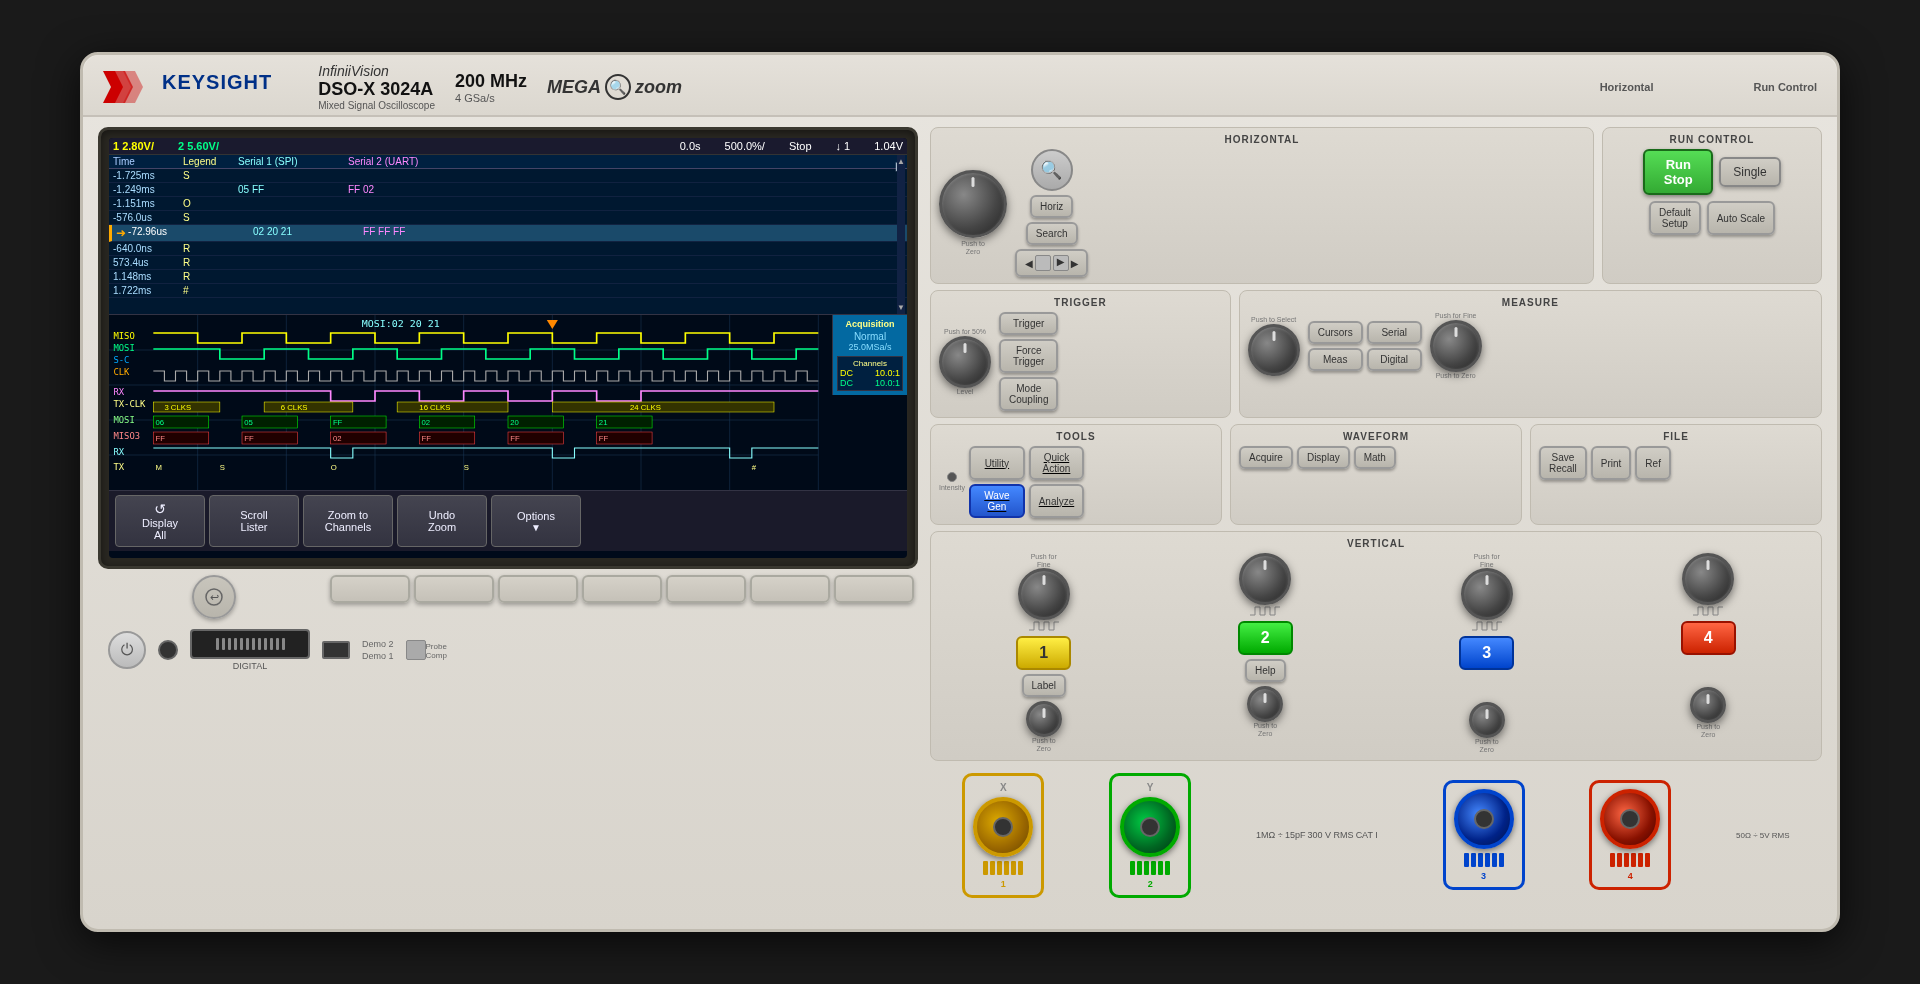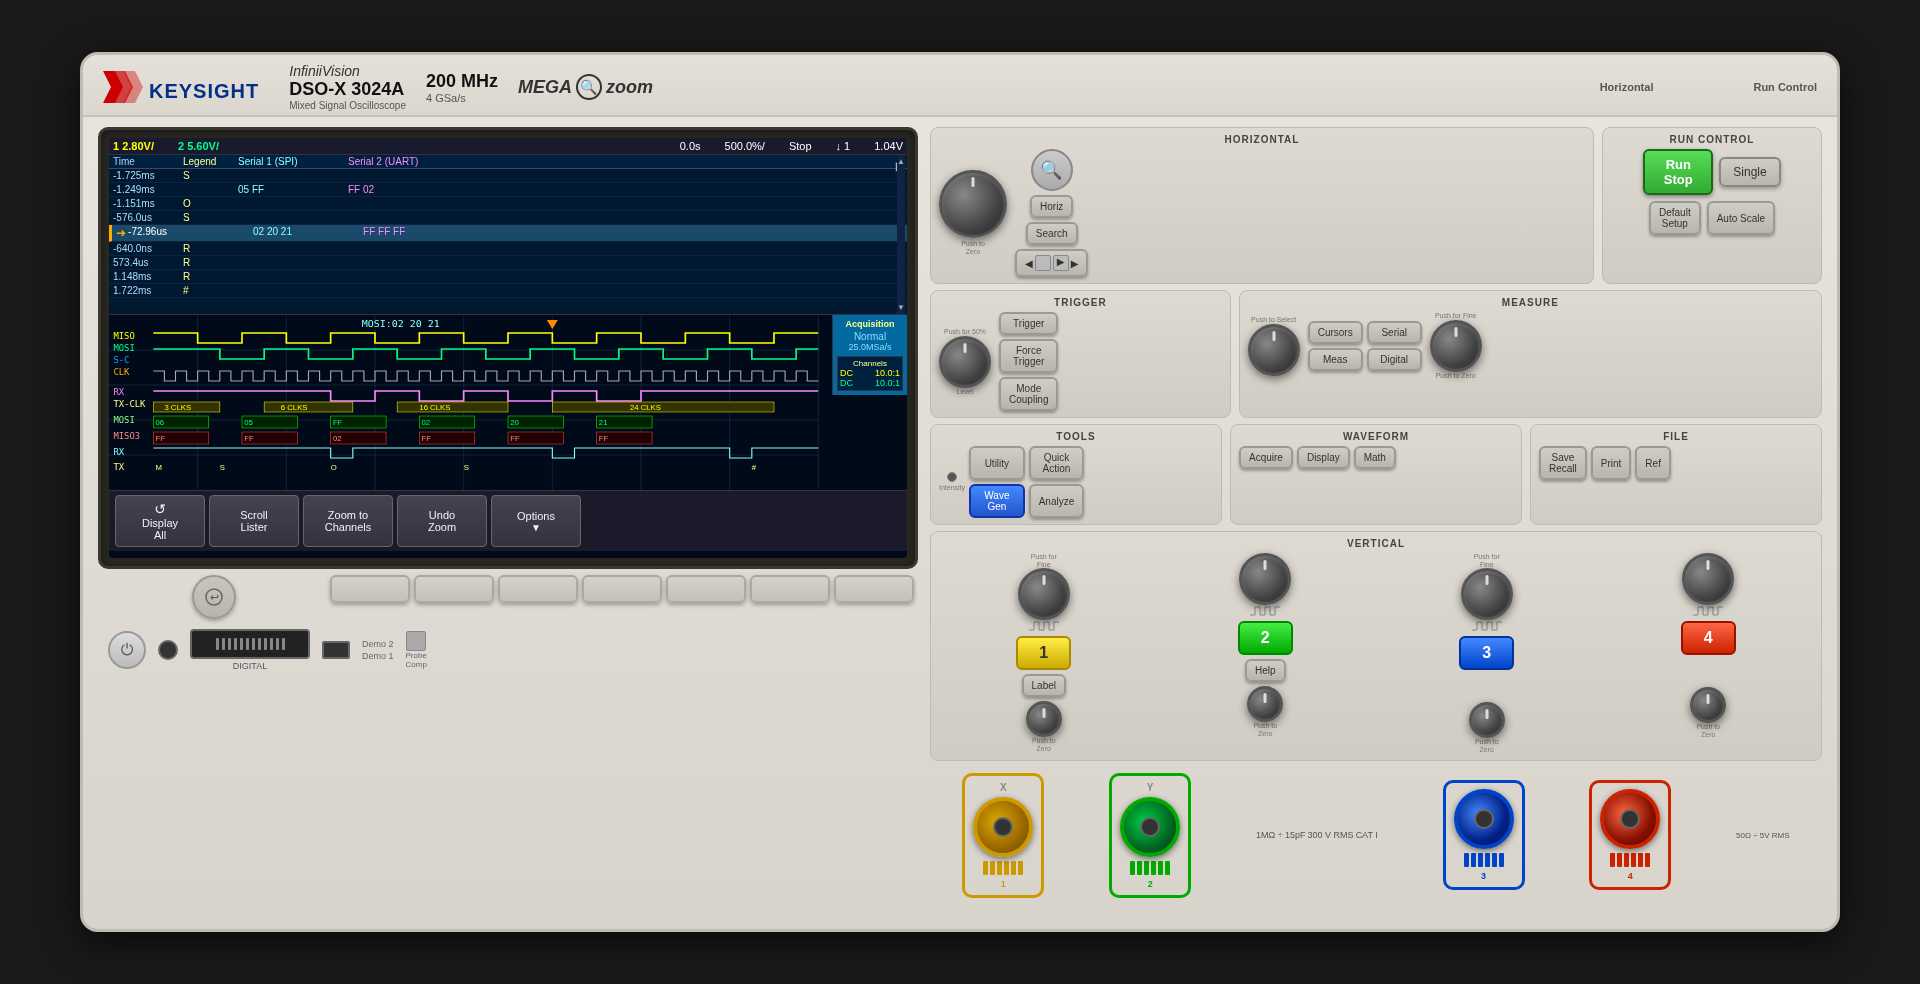--- a/index.html
+++ b/index.html
@@ -31,23 +31,23 @@
       display: flex;
       align-items: center;
       padding: 8px 20px 4px 20px;
       background: linear-gradient(180deg, #e5e1da 0%, #dbd7cf 100%);
       border-bottom: 2px solid #c5c0b8;
       border-radius: 18px 18px 0 0;
     }
 
     .brand-logo {
       display: flex;
-      align-items: flex-end;
-      gap: 6px;
-      margin-right: 30px;
+      align-items: flex-start;
+      gap: 19px;
+      margin-right: 46px;
     }
 
     .brand-name {
       font-size: 20px;
       font-weight: 900;
       color: #003087;
       letter-spacing: 1px;
     }
 
     .model-info {
@@ -906,21 +906,21 @@
                 <div class="pin"></div>
             </div>
           </div>
           <span style="font-size:9px;color:#555;">DIGITAL</span>
         </div>
         <div class="usb-port"></div>
         <div style="display:flex;flex-direction:column;align-items:center;gap:2px;">
           <span style="font-size:9px;color:#666;">Demo 2</span>
           <span style="font-size:9px;color:#666;">Demo 1</span>
         </div>
-        <div style="display:flex;flex-direction:column;align-items:flex-start;">
+        <div style="display:flex;flex-direction:row;align-items:flex-end;">
           <div style="width:20px;height:20px;background:#aaa;border:1px solid #888;border-radius:2px;"></div>
           <span style="font-size:8px;color:#666;white-space:pre-line;text-align:center;">Probe
 Comp</span>
         </div>
       </div>
 
     </div>
 
     <div class="right-panel">
 
@@ -1021,21 +1021,21 @@
 
       <div style="display:flex;gap:8px;">
 
         <div class="panel-section" style="flex:1;">
           <div class="panel-title">Tools</div>
           <div style="display:flex;gap:4px;align-items:center;">
             <div style="display:flex;flex-direction:column;align-items:center;gap:2px;">
               <div class="intensity-led"></div>
               <div class="push-label">Intensity</div>
             </div>
-            <div style="display:grid;grid-template-columns:1fr 1fr;gap:4px;">
+            <div style="display:grid;grid-template-columns:1fr 1fr;gap:4px;text-decoration:underline;">
               <button class="ctrl-btn">Utility</button>
               <button class="ctrl-btn">
                 <span style="white-space:pre-line;">Quick
 Action</span>
               </button>
               <button class="wave-gen-btn">
                 <span style="white-space:pre-line;">Wave
 Gen</span>
               </button>
               <button class="ctrl-btn">Analyze</button>

